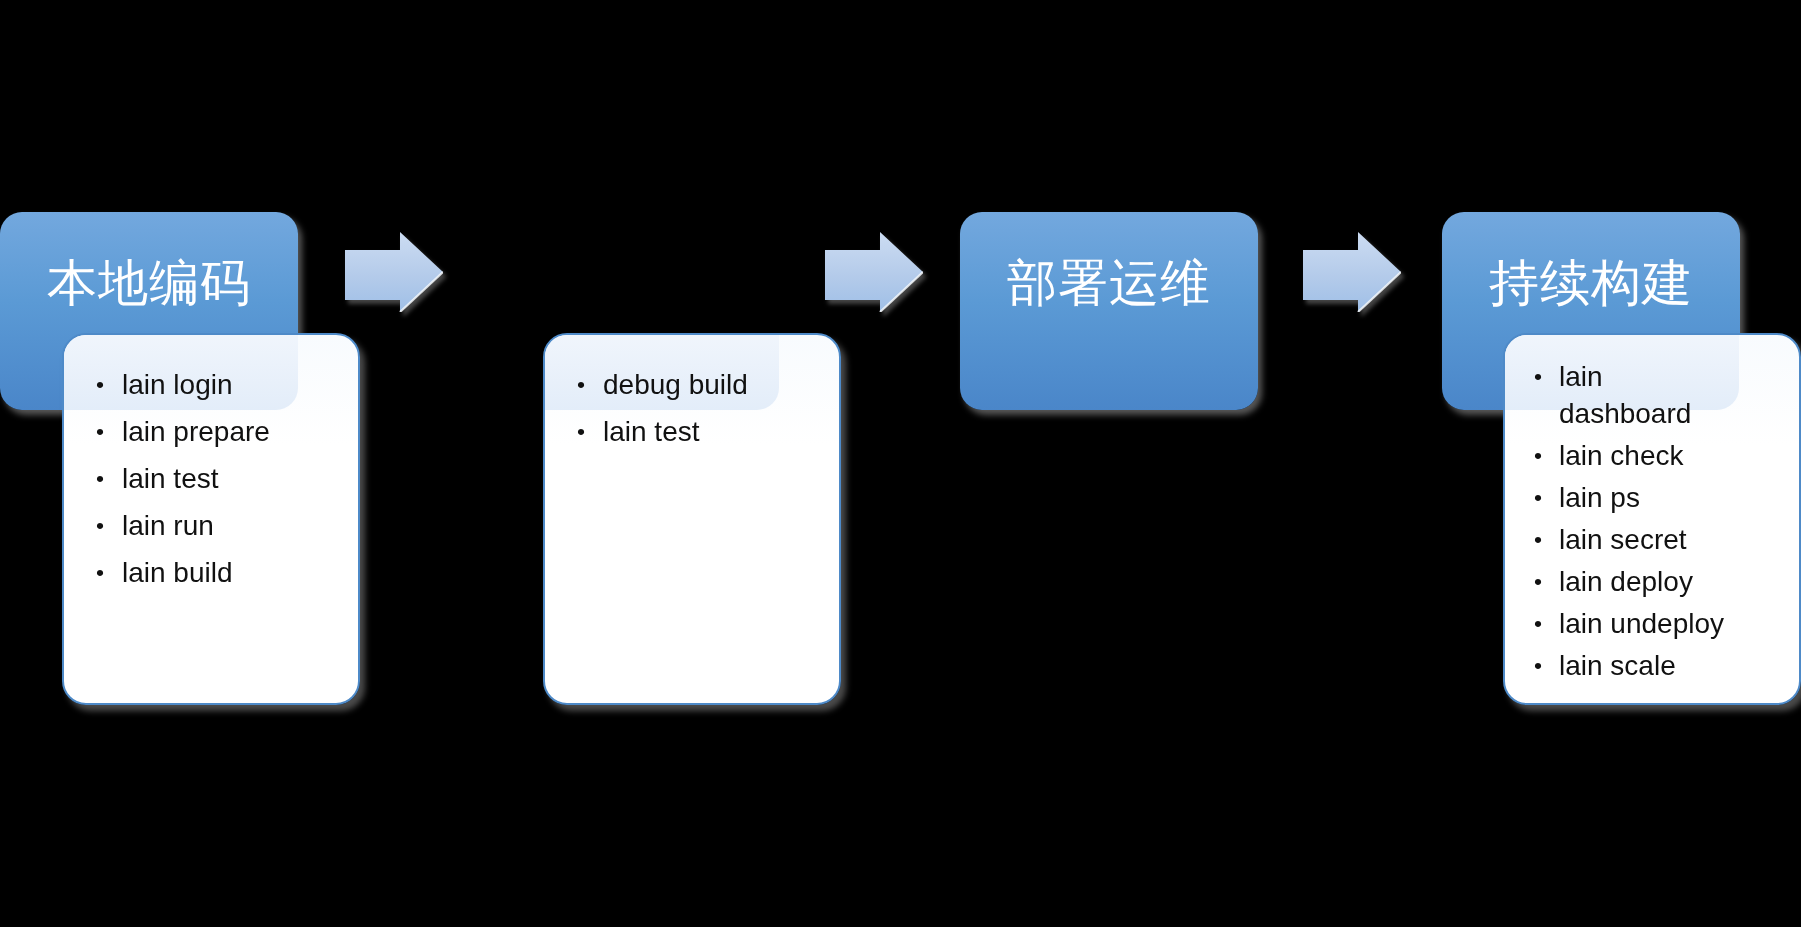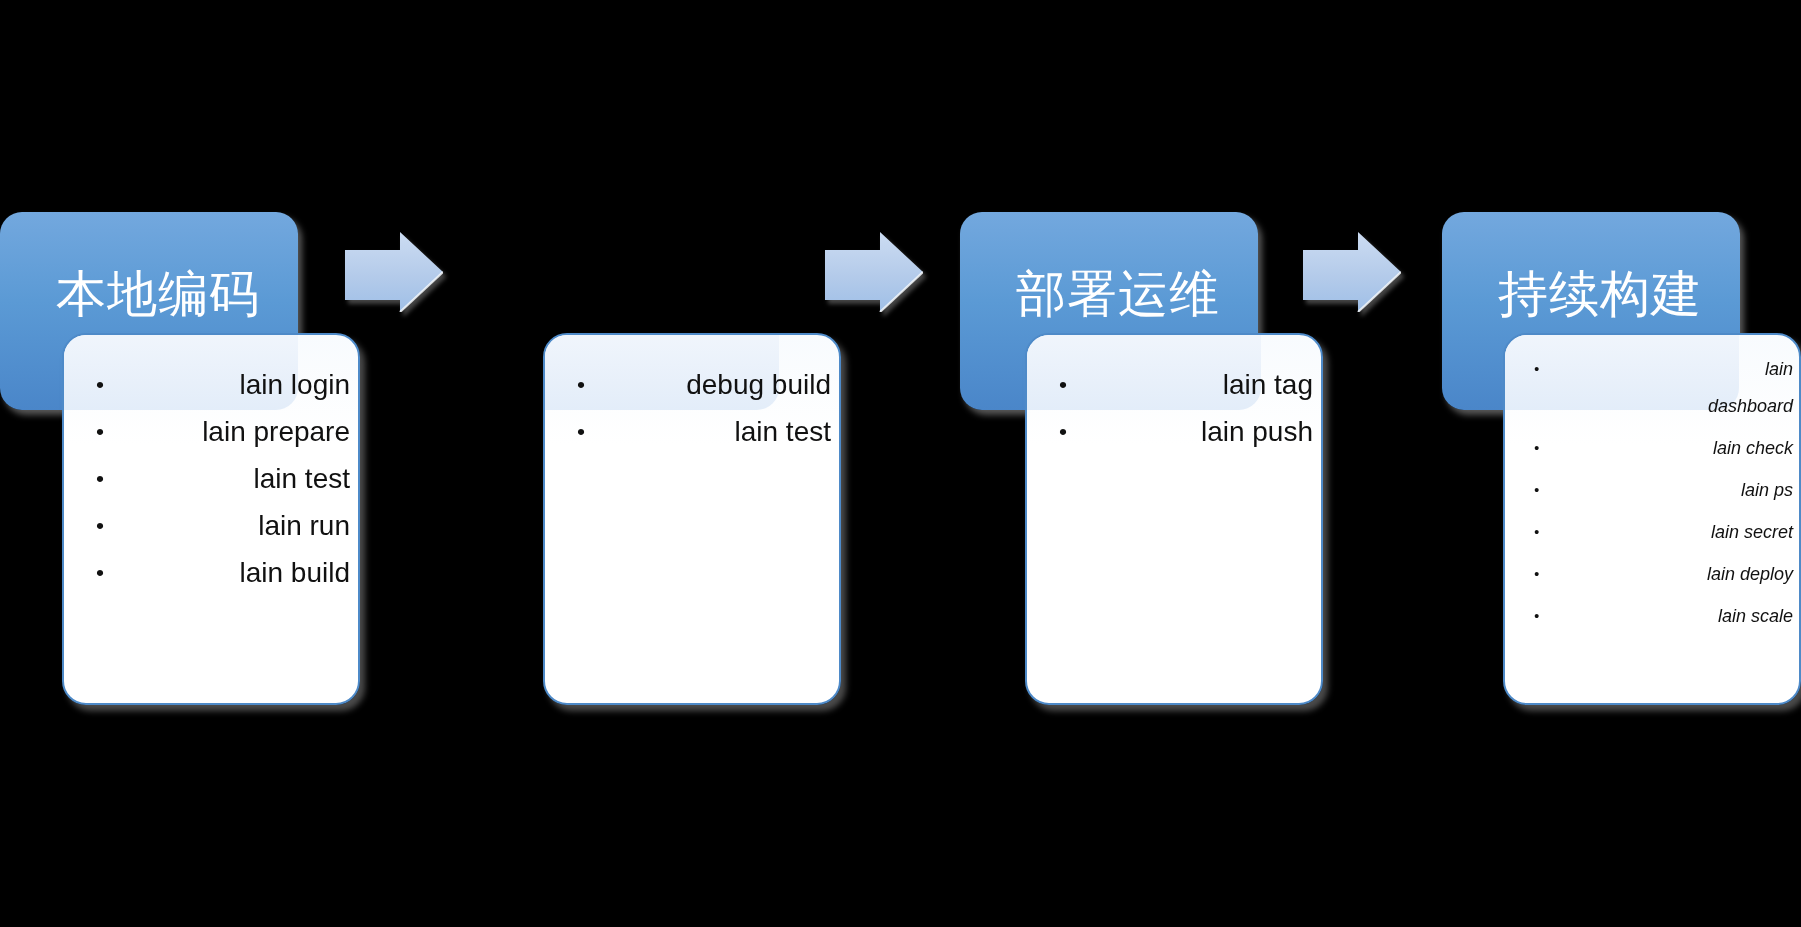--- a/index.html
+++ b/index.html
@@ -14,39 +14,37 @@
   .stage-header{
     position:absolute;
     top:212px;
     width:298px;height:198px;
     border-radius:22px;
     background:linear-gradient(180deg,#73a8de 0%,#5b9ad5 45%,#4a86c9 100%);
     box-shadow:4px 5px 6px rgba(158,158,158,.55);
   }
   .stage-title{
     position:absolute;
-    left:0;top:12px;width:100%;height:140px;
+    left:0;top:1px;width:100%;height:140px;
     display:flex;align-items:center;justify-content:center;
     color:#ffffff;
     font-size:50px;
     letter-spacing:1px;
     white-space:nowrap;
-    margin-left:9px;
   }
   
   .stage-panel{
     position:absolute;
     top:333px;
     width:294px;height:368px;
     border:2px solid #4e8ac8;
     border-radius:24px;
     background:linear-gradient(180deg,#f8fbfe 0%,#ffffff 30%);
     box-shadow:5px 6px 6px rgba(150,150,150,.5);
     overflow:hidden;
-    text-align:right;
   }
   .panel-tint{
     position:absolute;
     left:0;top:0;
     width:234px;height:75px;
     border-bottom-right-radius:22px;
     background:linear-gradient(180deg,#f0f5fc 0%,#e3edf9 100%);
   }
   
   .cmd-list{
@@ -59,24 +57,23 @@
     line-height:47px;
   }
   .cmd-list li{position:relative;white-space:pre-line;}
   .cmd-list li::before{
     content:"\2022";
     position:absolute;
     left:-26px;top:0;
     font-size:0.82em;
   }
   .cmd-list.small{
-    padding:16px 6px 0 54px;
-    font-size:18px;
+    padding:23px 6px 0 54px;
+    font-size:28px;
     line-height:37px;
-    font-style:italic;
   }
   .cmd-list.small li{margin-bottom:5px;}
   .cmd-list.small li::before{left:-25px;}
   
   .flow-arrow{
     position:absolute;
     top:232px;
     width:98px;height:80px;
     filter:drop-shadow(3px 4px 2px rgba(150,150,150,.45));
   }
@@ -125,42 +122,36 @@
   </div>
 
   <svg class="flow-arrow" style="left:825px" viewBox="0 0 98 80">
     <polygon points="0,18 55,18 55,0 98,40 55,80 55,68 0,68" fill="url(#agrad)"></polygon>
     <line x1="98" y1="40" x2="55" y2="80" stroke="#f6f9fd" stroke-width="2.2" stroke-opacity="0.85"></line>
   </svg>
 
   <div class="stage-header" style="left:960px">
     <div class="stage-title">部署运维</div>
   </div>
-  <div class="stage-panel" style="left:1025px">
-    <div class="panel-tint"></div>
-    <ul class="cmd-list">
-      <li>lain tag</li>
-      <li>lain push</li>
-    </ul>
-  </div>
 
   <svg class="flow-arrow" style="left:1303px" viewBox="0 0 98 80">
     <polygon points="0,18 55,18 55,0 98,40 55,80 55,68 0,68" fill="url(#agrad)"></polygon>
     <line x1="98" y1="40" x2="55" y2="80" stroke="#f6f9fd" stroke-width="2.2" stroke-opacity="0.85"></line>
   </svg>
 
   <div class="stage-header" style="left:1442px">
     <div class="stage-title">持续构建</div>
   </div>
   <div class="stage-panel" style="left:1503px">
     <div class="panel-tint"></div>
     <ul class="cmd-list small">
       <li>lain
 dashboard</li>
       <li>lain check</li>
       <li>lain ps</li>
       <li>lain secret</li>
       <li>lain deploy</li>
+      <li>lain undeploy</li>
       <li>lain scale</li>
     </ul>
   </div>
 
 </div>
 
 </body></html>

